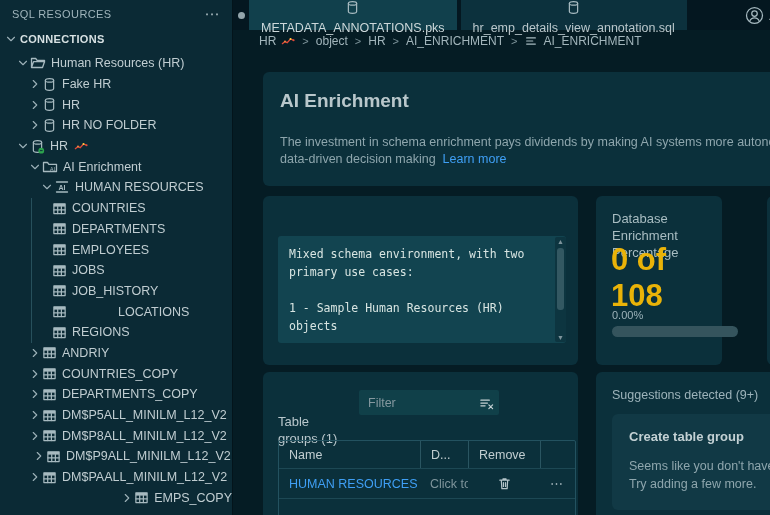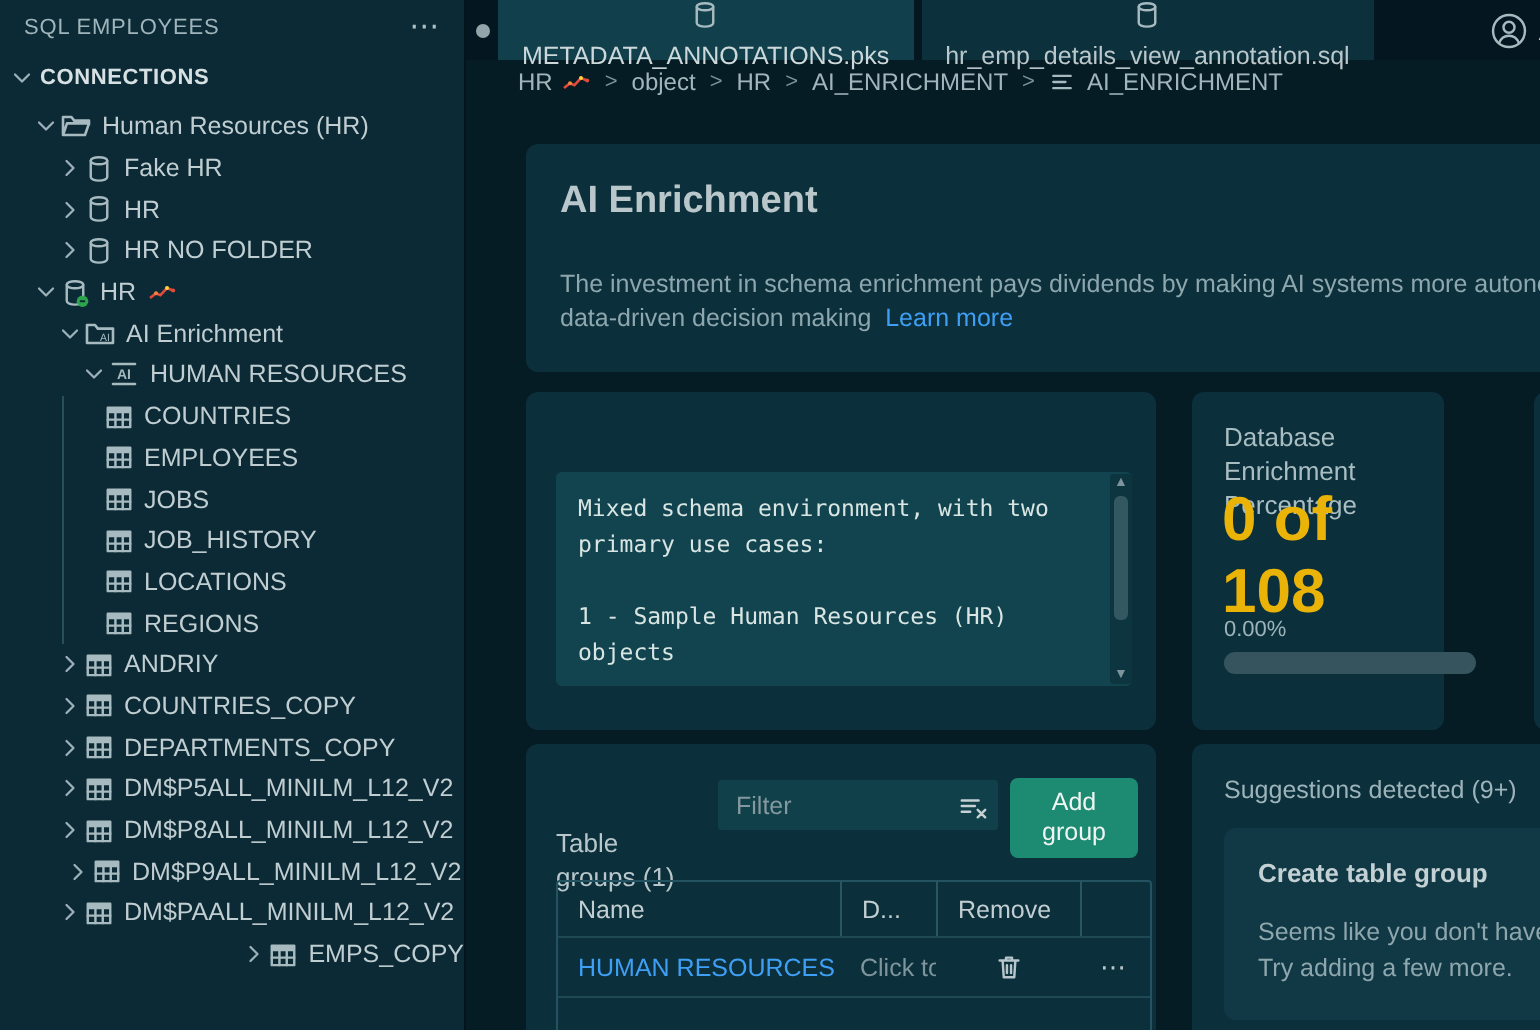--- a/index.html
+++ b/index.html
@@ -101,21 +101,21 @@
   .sg-text{position:absolute;left:17px;top:43px;font-size:12.5px;line-height:18px;
     color:#8ea6ad;white-space:nowrap;}
 </style>
 </head>
 <body>
 
 <div class="viewport">
 
   <div class="sidebar">
     <div class="sb-title">
-      <span>SQL EMPLOYEES</span>
+      <span>SQL RESOURCES</span>
       <span class="sb-more">⋯</span>
     </div>
     <div class="section-hdr">
       <span class="icon chev">
           <svg width="14" height="14" viewBox="0 0 16 16" fill="none" stroke="currentColor" stroke-width="1.3" stroke-linecap="round" stroke-linejoin="round">
             <path d="M4 6l4 4 4-4"></path>
           </svg>
         </span>
       <span>CONNECTIONS</span>
     </div>
@@ -241,20 +241,31 @@
         </div>
         <div class="tree-row" style="padding-left: 52px;">
           <span class="guide"></span>
           <span class="icon">
             <svg width="15" height="15" viewBox="0 0 16 16" fill="none" stroke="currentColor" stroke-width="1.3" stroke-linecap="round" stroke-linejoin="round">
               <rect x="2" y="3" width="12" height="10.4"></rect>
               <rect x="2" y="3" width="12" height="3" fill="currentColor" stroke="none"></rect>
               <path d="M2 9.4h12M6.1 6v7.4M10 6v7.4"></path>
             </svg>
           </span>
+          <span class="lbl">DEPARTMENTS</span>
+        </div>
+        <div class="tree-row" style="padding-left: 52px;">
+          <span class="guide"></span>
+          <span class="icon">
+            <svg width="15" height="15" viewBox="0 0 16 16" fill="none" stroke="currentColor" stroke-width="1.3" stroke-linecap="round" stroke-linejoin="round">
+              <rect x="2" y="3" width="12" height="10.4"></rect>
+              <rect x="2" y="3" width="12" height="3" fill="currentColor" stroke="none"></rect>
+              <path d="M2 9.4h12M6.1 6v7.4M10 6v7.4"></path>
+            </svg>
+          </span>
           <span class="lbl">EMPLOYEES</span>
         </div>
         <div class="tree-row" style="padding-left: 52px;">
           <span class="guide"></span>
           <span class="icon">
             <svg width="15" height="15" viewBox="0 0 16 16" fill="none" stroke="currentColor" stroke-width="1.3" stroke-linecap="round" stroke-linejoin="round">
               <rect x="2" y="3" width="12" height="10.4"></rect>
               <rect x="2" y="3" width="12" height="3" fill="currentColor" stroke="none"></rect>
               <path d="M2 9.4h12M6.1 6v7.4M10 6v7.4"></path>
             </svg>
@@ -265,21 +276,21 @@
           <span class="guide"></span>
           <span class="icon">
             <svg width="15" height="15" viewBox="0 0 16 16" fill="none" stroke="currentColor" stroke-width="1.3" stroke-linecap="round" stroke-linejoin="round">
               <rect x="2" y="3" width="12" height="10.4"></rect>
               <rect x="2" y="3" width="12" height="3" fill="currentColor" stroke="none"></rect>
               <path d="M2 9.4h12M6.1 6v7.4M10 6v7.4"></path>
             </svg>
           </span>
           <span class="lbl">JOB_HISTORY</span>
         </div>
-        <div class="tree-row" style="padding-left: 52px;">
+        <div class="tree-row" style="padding-left: 52px; gap: 46px;">
           <span class="guide"></span>
           <span class="icon">
             <svg width="15" height="15" viewBox="0 0 16 16" fill="none" stroke="currentColor" stroke-width="1.3" stroke-linecap="round" stroke-linejoin="round">
               <rect x="2" y="3" width="12" height="10.4"></rect>
               <rect x="2" y="3" width="12" height="3" fill="currentColor" stroke="none"></rect>
               <path d="M2 9.4h12M6.1 6v7.4M10 6v7.4"></path>
             </svg>
           </span>
           <span class="lbl">LOCATIONS</span>
         </div>
@@ -527,21 +538,20 @@
       <div class="card sliver-card"></div>
 
       <div class="card tg-card">
         <div class="tg-label">Table groups (1)</div>
         <input class="filter" placeholder="Filter" style="">
         <span class="filter-ic icon">
             <svg width="15" height="15" viewBox="0 0 16 16" fill="none" stroke="currentColor" stroke-width="1.3" stroke-linecap="round" stroke-linejoin="round">
               <path d="M2 4.5h9M2 7.5h7M2 10.5h4.5M10.5 9.5l4 4M14.5 9.5l-4 4"></path>
             </svg>
           </span>
-        <button class="addbtn">Add group</button>
         <div class="tg-table" id="tgtable">
             <div class="t-row t-head">
               <div class="t-cell" style="width: 141px;">Name</div>
               <div class="t-cell sep" style="width: 48px; text-overflow: ellipsis;">D...</div>
               <div class="t-cell sep" style="width: 72px;">Remove</div>
               <div class="t-cell sep" style="width: 35px;"></div>
             </div>
             <div class="t-row">
               <div class="t-cell" style="width: 141px;">
                 <span class="cell-link">HUMAN RESOURCES</span>

